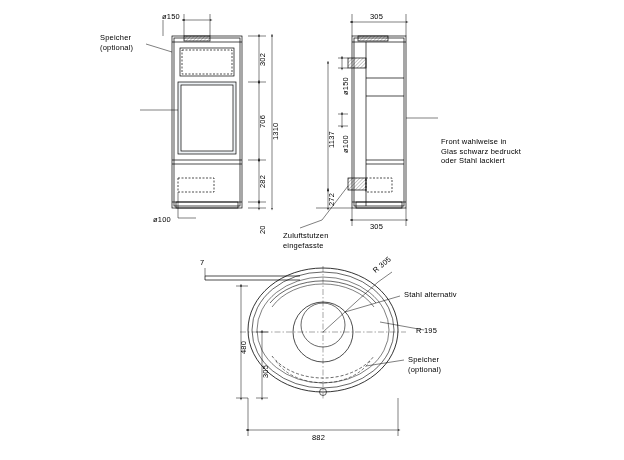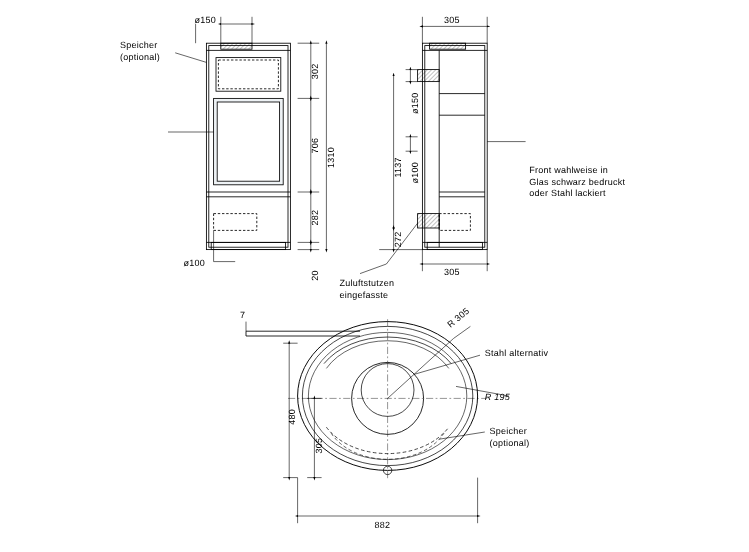--- a/index.html
+++ b/index.html
@@ -243,18 +243,18 @@
 
   <div class="lbl" style="left:370px; top:12px;">305</div>
   <div class="lbl" style="left:370px; top:222px;">305</div>
   <div class="lbl vert" style="left:341px; top:95px;">ø150</div>
   <div class="lbl vert" style="left:341px; top:153px;">ø100</div>
   <div class="lbl vert" style="left:327px; top:148px;">1137</div>
   <div class="lbl vert" style="left:327px; top:206px;">272</div>
 
   <div class="lbl" style="left:200px; top:258px;">7</div>
   <div class="lbl" style="left:371px; top:268px; transform:rotate(-40deg); transform-origin:left top;">R 305</div>
-  <div class="lbl" style="left:404px; top:326px;font-style:italic;">R 195</div>
+  <div class="lbl" style="left:416px; top:326px;">R 195</div>
   <div class="lbl vert" style="left:239px; top:354px;">480</div>
   <div class="lbl vert" style="left:261px; top:378px;">305</div>
   <div class="lbl" style="left:312px; top:433px;">882</div>
 
 </div>
 
 </body></html>

